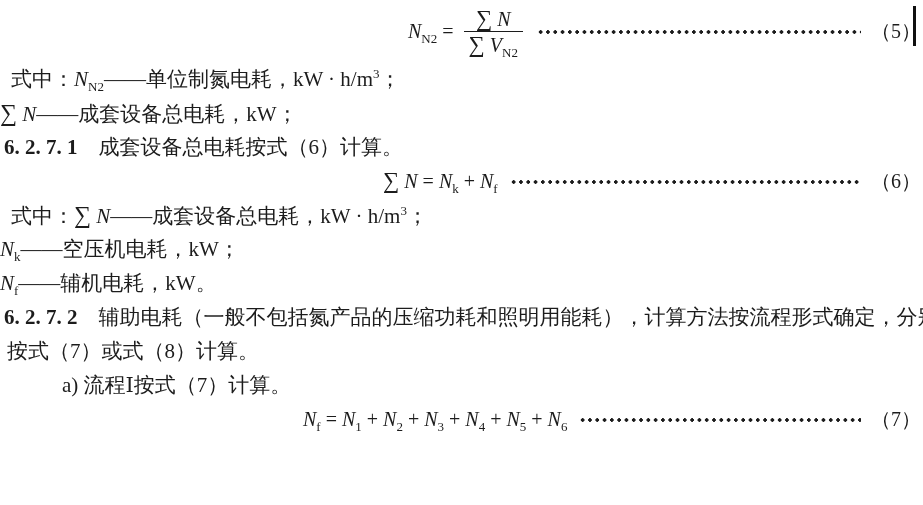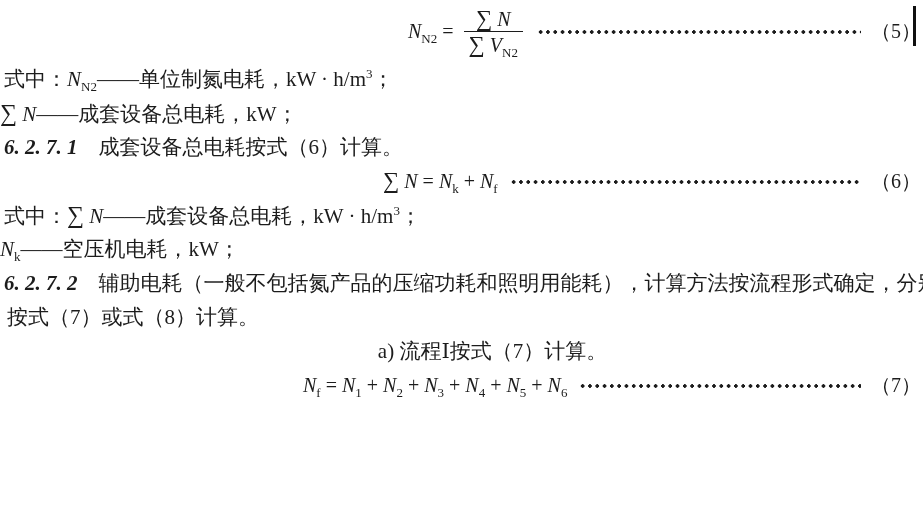--- a/index.html
+++ b/index.html
@@ -7,40 +7,40 @@
     width:923px;height:505px;overflow:hidden;position:relative;
     background:#ffffff;color:#1c1c1c;
     font-family:"Liberation Serif","DejaVu Serif",serif;
   }
   .doc{position:relative;width:923px;height:505px;}
   .line{
     white-space:pre;font-size:21px;height:34px;line-height:34px;
     font-family:"Liberation Serif","DejaVu Serif",serif;
   }
   
-  .k-lead{padding-left:4px;}
+  .k-lead{padding-left:11px;}
   .k-def {}
   .k-sec {padding-left:4px;}
   .k-p   {padding-left:7px;}
-  .k-ita {padding-left:62px;text-align:center;}
+  .k-ita {padding-left:62px;}
   
   .k-eq{display:flex;align-items:center;font-size:20px;}
   .k-eq5{height:62px;padding-left:408px;}
   .k-eq6{padding-left:383px;}
   .k-eq7{padding-left:303px;}
   .eqc{display:inline-flex;align-items:center;white-space:pre;flex:0 0 auto;}
   .dots{
     flex:1 1 auto;height:8px;margin:2px 10px 0 12px;align-self:center;
     background-image:radial-gradient(circle,#1c1c1c 1.55px,rgba(0,0,0,0) 1.95px);
     background-size:7.3px 8px;background-repeat:repeat-x;background-position:0 50%;
   }
   .eqn{flex:0 0 auto;min-width:52px;font-size:20px;}
   
   .it{font-style:italic;}
-  .bd{font-weight:bold;font-style:italic;}
+  .bd{font-weight:bold;}
   .sum{font-style:normal;font-size:114%;}
   sub{font-size:13px;font-style:normal;vertical-align:baseline;position:relative;top:5px;line-height:0;margin-top:25px;}
   sup{font-size:13px;font-style:normal;vertical-align:baseline;position:relative;top:-8px;line-height:0;}
   .frac{display:inline-flex;flex-direction:column;align-items:center;margin:0 2px 0 5px;}
   .frac .fr-n,.frac .fr-d{display:block;height:25px;line-height:25px;padding:0 5px;white-space:pre;}
   .frac .fr-d{border-top:1.6px solid #1c1c1c;}
   
   .chbar{position:absolute;top:6px;right:7px;width:3px;height:40px;background:#101010;}
 </style>
 </head>
@@ -48,19 +48,20 @@
 
 <div class="doc">
   <div id="lines">
       <div class="line k-eq k-eq5"><span class="eqc"><span class="it">N<sub>N2</sub></span><span> = </span><span class="frac"><span class="fr-n"><span class="sum">∑</span><span> </span><span class="it">N</span></span><span class="fr-d"><span class="sum">∑</span><span> </span><span class="it">V<sub>N2</sub></span></span></span></span><span class="dots"></span><span class="eqn">（5）</span></div>
       <div class="line k-lead"><span>式中：</span><span class="it">N<sub>N2</sub></span><span>——单位制氮电耗，kW · h/m</span><span><sup>3</sup></span><span>；</span></div>
       <div class="line k-def"><span class="sum">∑</span><span> </span><span class="it">N</span><span>——成套设备总电耗，kW；</span></div>
       <div class="line k-sec"><span class="bd">6. 2. 7. 1</span><span>　成套设备总电耗按式（6）计算。</span></div>
       <div class="line k-eq k-eq6"><span class="eqc"><span class="sum">∑</span><span> </span><span class="it">N</span><span> = </span><span class="it">N<sub>k</sub></span><span> + </span><span class="it">N<sub>f</sub></span></span><span class="dots"></span><span class="eqn">（6）</span></div>
       <div class="line k-lead"><span>式中：</span><span class="sum">∑</span><span> </span><span class="it">N</span><span>——成套设备总电耗，kW · h/m</span><span><sup>3</sup></span><span>；</span></div>
       <div class="line k-def"><span class="it">N<sub>k</sub></span><span>——空压机电耗，kW；</span></div>
+      <div class="line k-def"><span class="it">N<sub>f</sub></span><span>——辅机电耗，kW。</span></div>
       <div class="line k-sec"><span class="bd">6. 2. 7. 2</span><span>　辅助电耗（一般不包括氮产品的压缩功耗和照明用能耗），计算方法按流程形式确定，分别</span></div>
       <div class="line k-p"><span>按式（7）或式（8）计算。</span></div>
       <div class="line k-ita"><span>a) 流程Ⅰ按式（7）计算。</span></div>
       <div class="line k-eq k-eq7"><span class="eqc"><span class="it">N<sub>f</sub></span><span> = </span><span class="it">N<sub>1</sub></span><span> + </span><span class="it">N<sub>2</sub></span><span> + </span><span class="it">N<sub>3</sub></span><span> + </span><span class="it">N<sub>4</sub></span><span> + </span><span class="it">N<sub>5</sub></span><span> + </span><span class="it">N<sub>6</sub></span></span><span class="dots"></span><span class="eqn">（7）</span></div>
     </div>
   <div class="chbar"></div>
 </div>
 
 </body></html>

